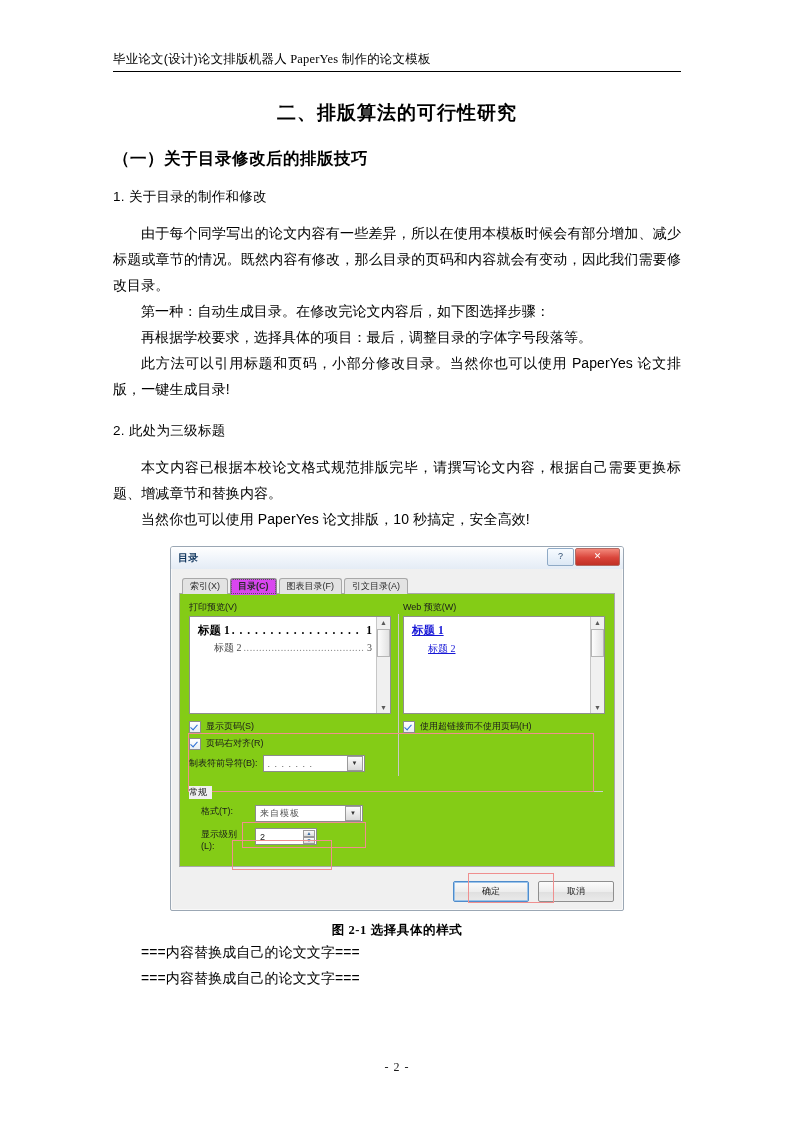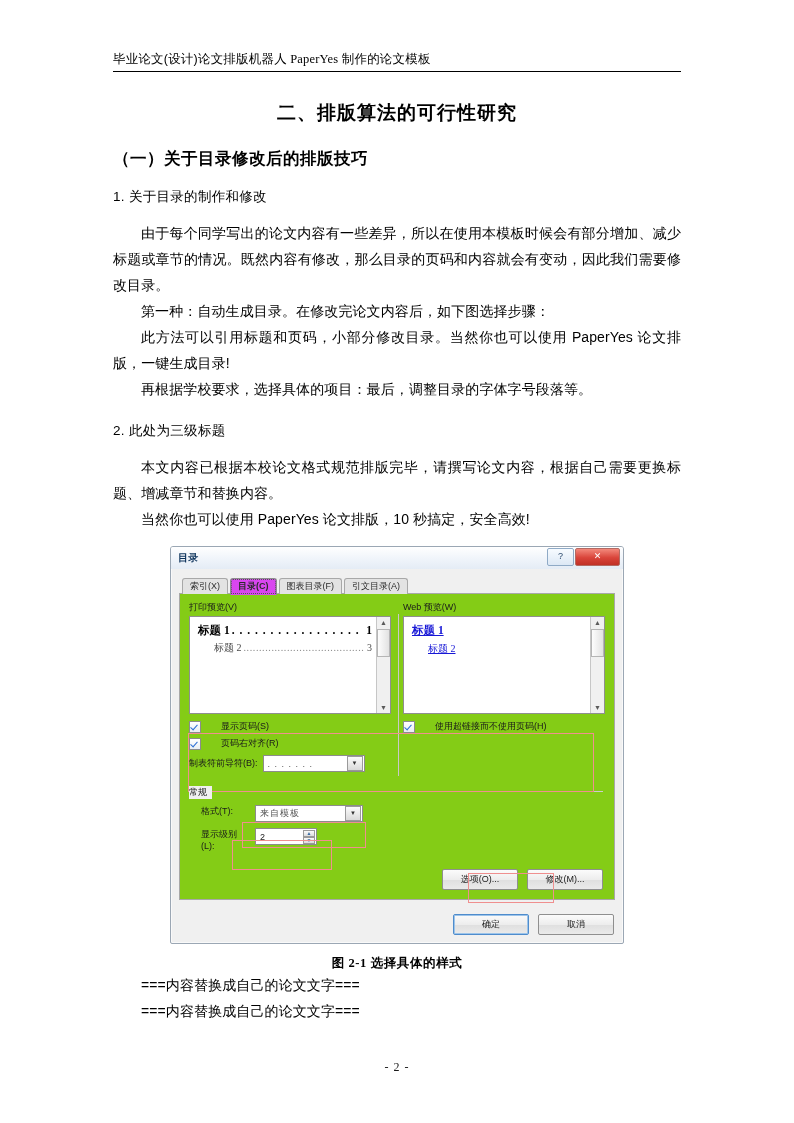--- a/index.html
+++ b/index.html
@@ -280,21 +280,21 @@
   .opts-row {
     display: flex;
     gap: 12px;
     margin-top: 6px;
     position: relative;
   }
   .opts-col { width: 202px; }
   .chk-line {
     display: flex;
     align-items: center;
-    gap: 20px;
+    gap: 5px;
     margin-bottom: 4px;
     font-size: 9px;
   }
   .checkbox {
     width: 10px; height: 10px;
     border: 1px solid #8c8c8c;
     background: linear-gradient(180deg,#ffffff,#e9eef3);
     display: inline-block;
     position: relative;
     flex: none;
@@ -473,22 +473,22 @@
   <div class="doc-body">
 
     <h1 class="h1">二、排版算法的可行性研究</h1>
 
     <h2 class="h2">（一）关于目录修改后的排版技巧</h2>
 
     <h3 class="h3">1. 关于目录的制作和修改</h3>
 
     <p class="para">由于每个同学写出的论文内容有一些差异，所以在使用本模板时候会有部分增加、减少标题或章节的情况。既然内容有修改，那么目录的页码和内容就会有变动，因此我们需要修改目录。</p>
     <p class="para">第一种：自动生成目录。在修改完论文内容后，如下图选择步骤：</p>
+    <p class="para">再根据学校要求，选择具体的项目：最后，调整目录的字体字号段落等。</p>
     <p class="para">此方法可以引用标题和页码，小部分修改目录。当然你也可以使用 PaperYes 论文排版，一键生成目录!</p>
-    <p class="para">再根据学校要求，选择具体的项目：最后，调整目录的字体字号段落等。</p>
 
     <h3 class="h3 spaced-top">2. 此处为三级标题</h3>
 
     <p class="para">本文内容已根据本校论文格式规范排版完毕，请撰写论文内容，根据自己需要更换标题、增减章节和替换内容。</p>
     <p class="para">当然你也可以使用 PaperYes 论文排版，10 秒搞定，安全高效!</p>
 
     <div class="figure-wrap">
 
       <div class="dialog">
 
@@ -594,24 +594,20 @@
                     <span class="sp-val">2</span>
                     <span class="spin-btns">
                       <div>▲</div>
                       <div>▼</div>
                     </span>
                   </span>
                 </div>
               </div>
             </div>
 
-            <div class="action-row">
-              <div class="btn">选项(O)...</div>
-              <div class="btn">修改(M)...</div>
-            </div>
 
             <div class="annot" id="annot-pagenum"></div>
             <div class="annot" id="annot-format"></div>
             <div class="annot" id="annot-level"></div>
             <div class="annot" id="annot-buttons"></div>
 
           </div>
         </div>
 
         <div class="dlg-footer">

